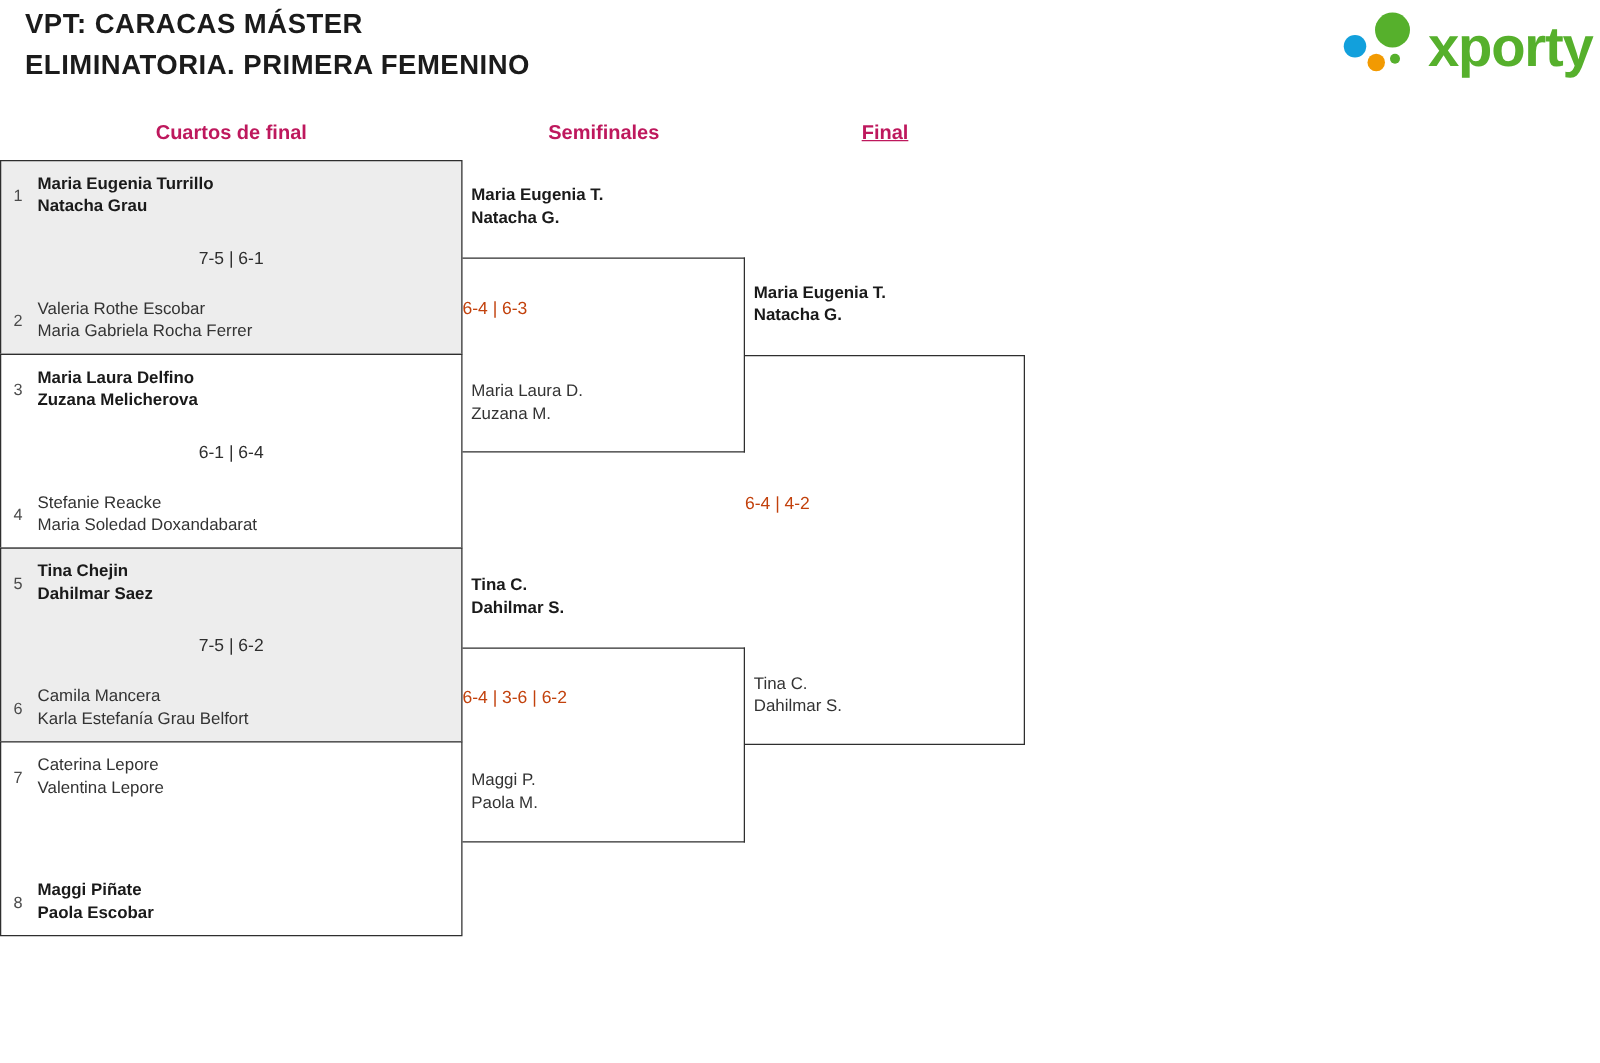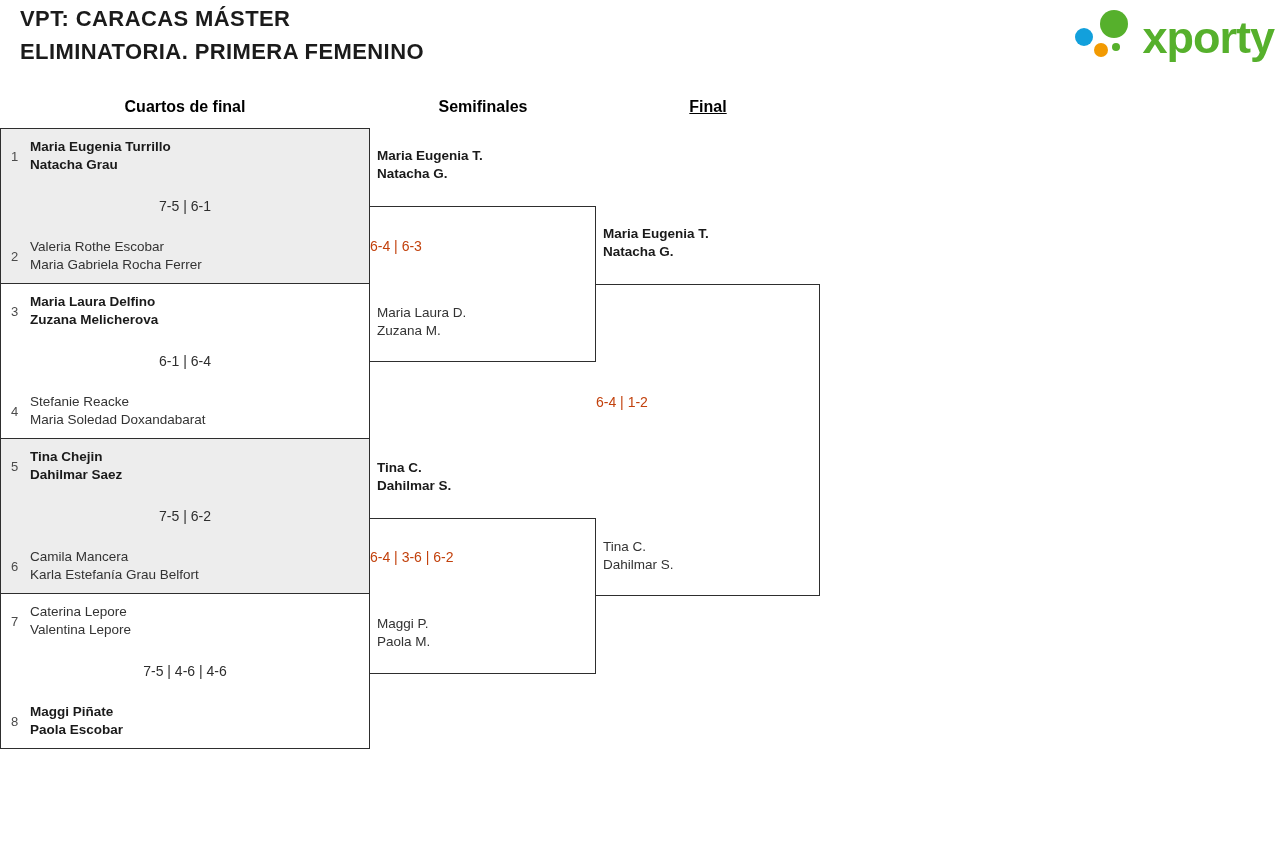--- a/index.html
+++ b/index.html
@@ -22,21 +22,21 @@
     display:flex; align-items:center; gap:10px;
   }
   .logo-text {
     font-size:45px; font-weight:700; color:#56b02c;
     letter-spacing:-1px; line-height:68px;
   }
 
   
   .round-label {
     position:absolute; top:98px; text-align:center;
-    font-size:16px; font-weight:700; color:#000000;
+    font-size:16px; font-weight:700; color:#be185d;
   }
   .round-label.r1 { left:0;   width:370px; }
   .round-label.r2 { left:370px; width:226px; }
   .round-label.r3 { left:596px; width:224px;text-decoration:underline; }
 
   
   .qf-box {
     position:absolute; left:0; width:370px; height:156px;
     border:1px solid #2e2e2e; background:#fff;
   }
@@ -171,21 +171,20 @@
   </div>
 
   <div class="qf-box q4">
     <div class="team team-top">
       <span class="seed">7</span>
       <span class="names">
         <span class="nm">Caterina Lepore</span>
         <span class="nm">Valentina Lepore</span>
       </span>
     </div>
-    <div class="score">7-5 | 4-6 | 4-6</div>
     <div class="team team-bottom">
       <span class="seed">8</span>
       <span class="names winner">
         <span class="nm">Maggi Piñate</span>
         <span class="nm">Paola Escobar</span>
       </span>
     </div>
   </div>
 
   <div class="round-box sf1"></div>
@@ -209,19 +208,19 @@
   <div class="fscore sf2-score">6-4 | 3-6 | 6-2</div>
   <div class="flabel sf2-bottom">
     <span class="nm">Maggi P.</span>
     <span class="nm">Paola M.</span>
   </div>
 
   <div class="flabel winner fin-top">
     <span class="nm">Maria Eugenia T.</span>
     <span class="nm">Natacha G.</span>
   </div>
-  <div class="fscore fin-score">6-4 | 1-2</div>
+  <div class="fscore fin-score">6-4 | 4-2</div>
   <div class="flabel fin-bottom">
     <span class="nm">Tina C.</span>
     <span class="nm">Dahilmar S.</span>
   </div>
 
 </div>
 
 </body></html>

